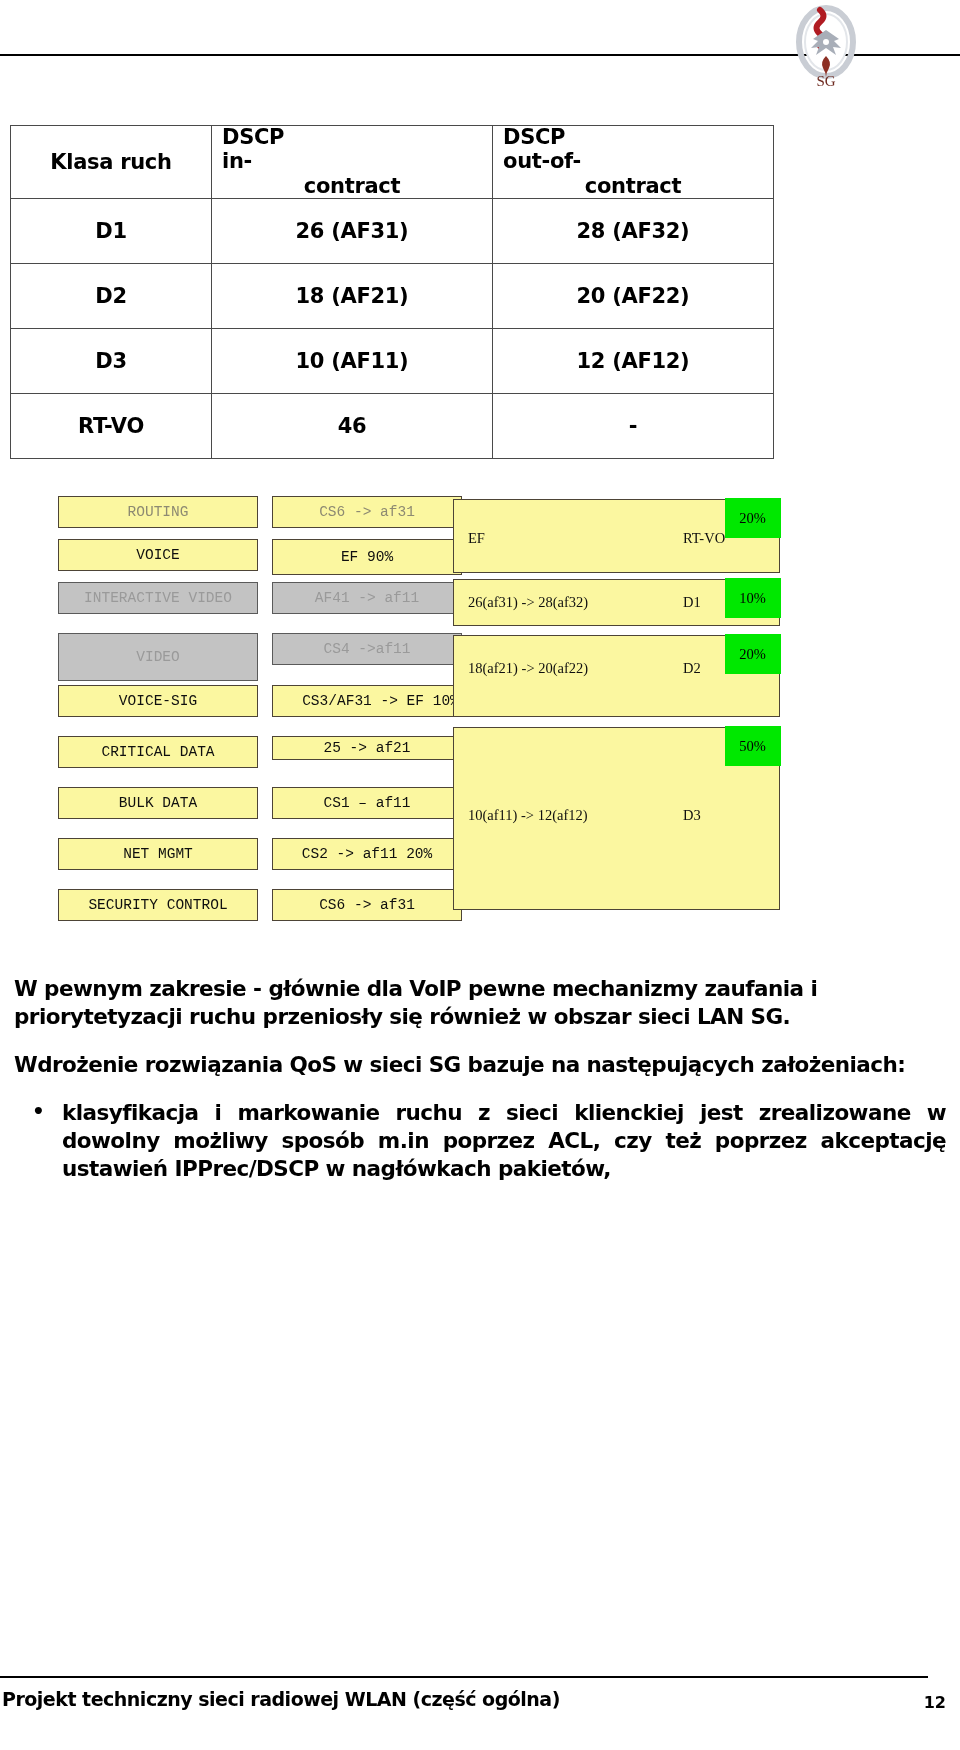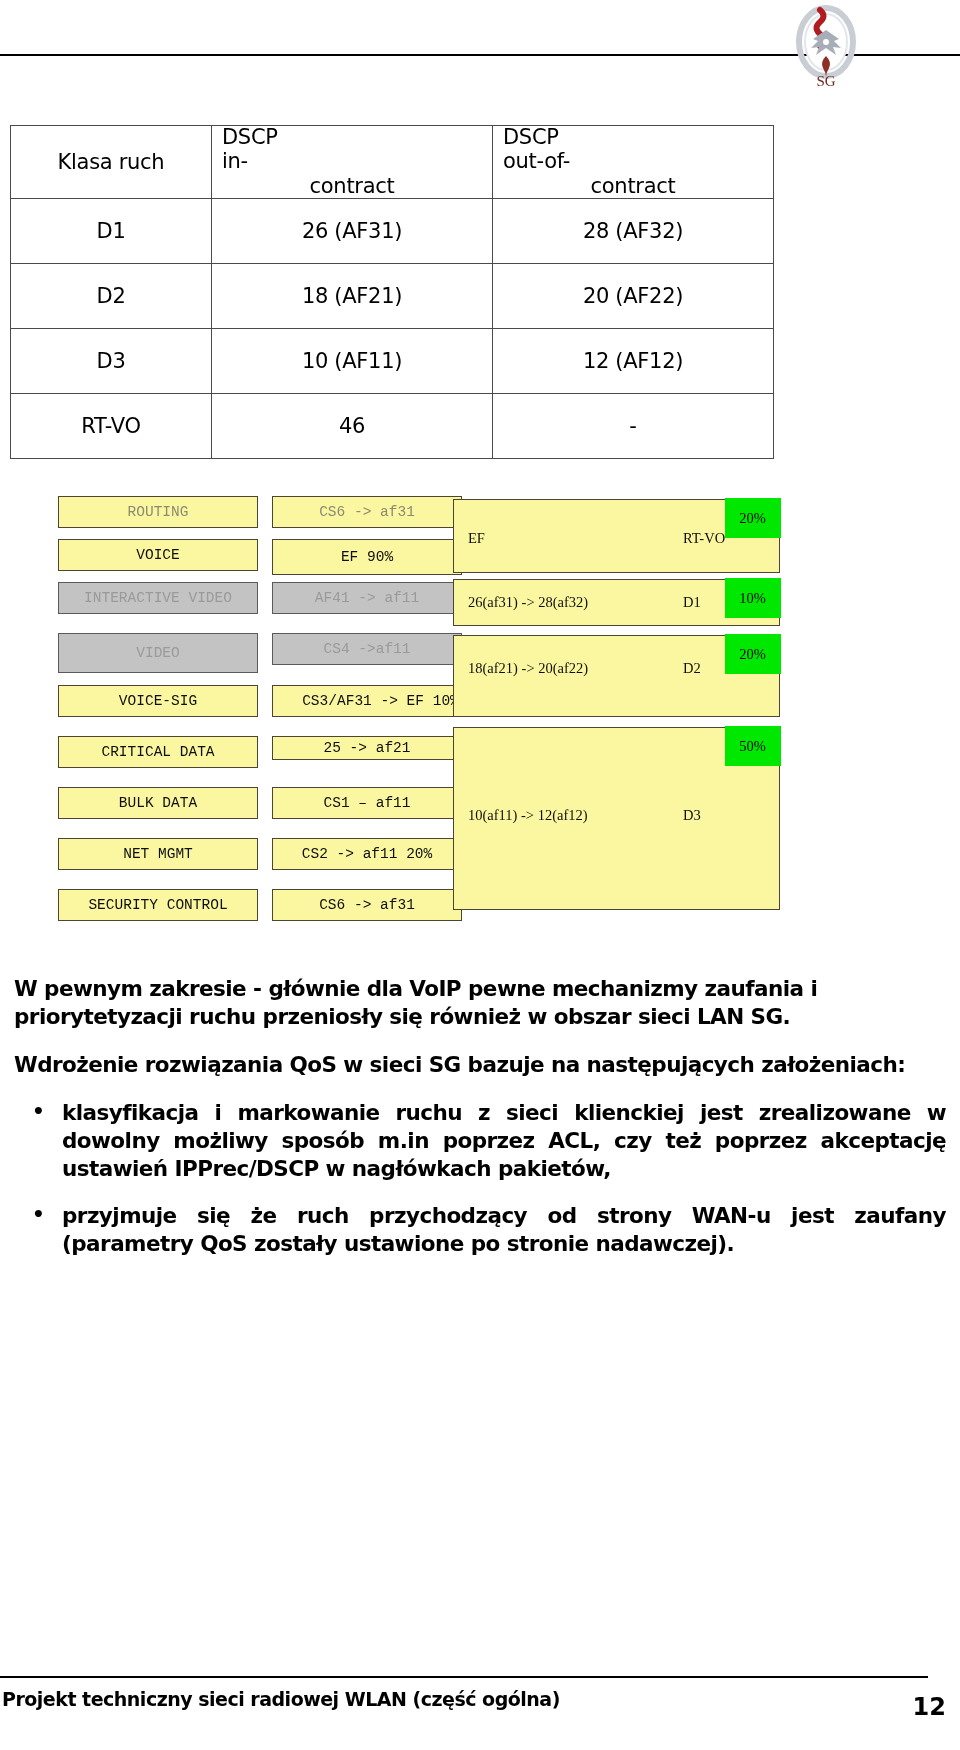--- a/index.html
+++ b/index.html
@@ -41,21 +41,21 @@
     position: absolute;
     left: 10px; top: 125px;
     width: 700px;
     border-collapse: collapse;
     table-layout: fixed;
   }
   #dscp-table td {
     border: 1.5px solid #4a4a4a;
     font-family: "DejaVu Sans", sans-serif;
     font-size: 21px;
-    font-weight: 400;
+    font-weight: 700;
     text-align: center;
     vertical-align: middle;
     padding: 0 10px;
     letter-spacing: -0.3px;
   }
   #dscp-table tr.head td { height: 72px; }
   #dscp-table tr.body td { height: 64px; }
   #dscp-table td.c1 { width: 180px; }
   #dscp-table td.c2 { width: 260px; }
   #dscp-table td.c3 { width: 260px; }
@@ -175,21 +175,21 @@
     left: 2px; top: 1688px;
     font-family: "DejaVu Sans", sans-serif;
     font-size: 19px;
     font-weight: bold;
     letter-spacing: -0.5px;
   }
   #footer-page {
     position: absolute;
     right: 14px; top: 1693px;
     font-family: "DejaVu Sans", sans-serif;
-    font-size: 24px;
+    font-size: 16px;
     font-weight: bold;
   }
 </style>
 </head>
 <body>
 
 <div id="header">
   <div id="header-rule"></div>
   <div id="header-logo">
     <svg width="72" height="90" viewBox="0 0 72 90">
@@ -246,21 +246,21 @@
 
   <div class="dbox faded-text" style="left:14px;  top:8px;   width:200px; height:32px;">
       <span class="dbox-center">ROUTING</span>
     </div>
   <div class="dbox" style="left:14px;  top:51px;  width:200px; height:32px;">
       <span class="dbox-center">VOICE</span>
     </div>
   <div class="dbox grey" style="left:14px;  top:94px;  width:200px; height:32px;">
       <span class="dbox-center">INTERACTIVE VIDEO</span>
     </div>
-  <div class="dbox grey" style="left:14px;  top:145px; width:200px; height:40px;">
+  <div class="dbox grey" style="left:14px;  top:145px; width:200px; height:48px;">
       <span class="dbox-center">VIDEO</span>
     </div>
   <div class="dbox" style="left:14px;  top:197px; width:200px; height:32px;">
       <span class="dbox-center">VOICE-SIG</span>
     </div>
   <div class="dbox" style="left:14px;  top:248px; width:200px; height:32px;">
       <span class="dbox-center">CRITICAL DATA</span>
     </div>
   <div class="dbox" style="left:14px;  top:299px; width:200px; height:32px;">
       <span class="dbox-center">BULK DATA</span>
@@ -323,19 +323,18 @@
     <span class="lbl-class" style="left:229px; top:79px;">D3</span>
     <span class="pctchip">50%</span>
   </div>
 </div>
 
 <div id="bodytext">
   <p class="para">W pewnym zakresie - głównie dla VoIP pewne mechanizmy zaufania i priorytetyzacji ruchu przeniosły się również w obszar sieci LAN SG.</p>
   <p class="para">Wdrożenie rozwiązania QoS w sieci SG bazuje na następujących założeniach:</p>
   <ul class="bullet-list">
     <li class="bullet">klasyfikacja i markowanie ruchu z sieci klienckiej jest zrealizowane w dowolny możliwy sposób m.in poprzez ACL, czy też poprzez akceptację ustawień IPPrec/DSCP w nagłówkach pakietów,</li>
-    <li class="bullet"> przyjmuje się że ruch przychodzący od strony WAN-u jest zaufany (parametry QoS zostały ustawione po stronie nadawczej).</li>
   </ul>
 </div>
 
 <div id="footer-rule"></div>
 <div id="footer-text">Projekt techniczny sieci radiowej WLAN  (część ogólna)</div>
 <div id="footer-page">12</div>
 
 </body></html>

